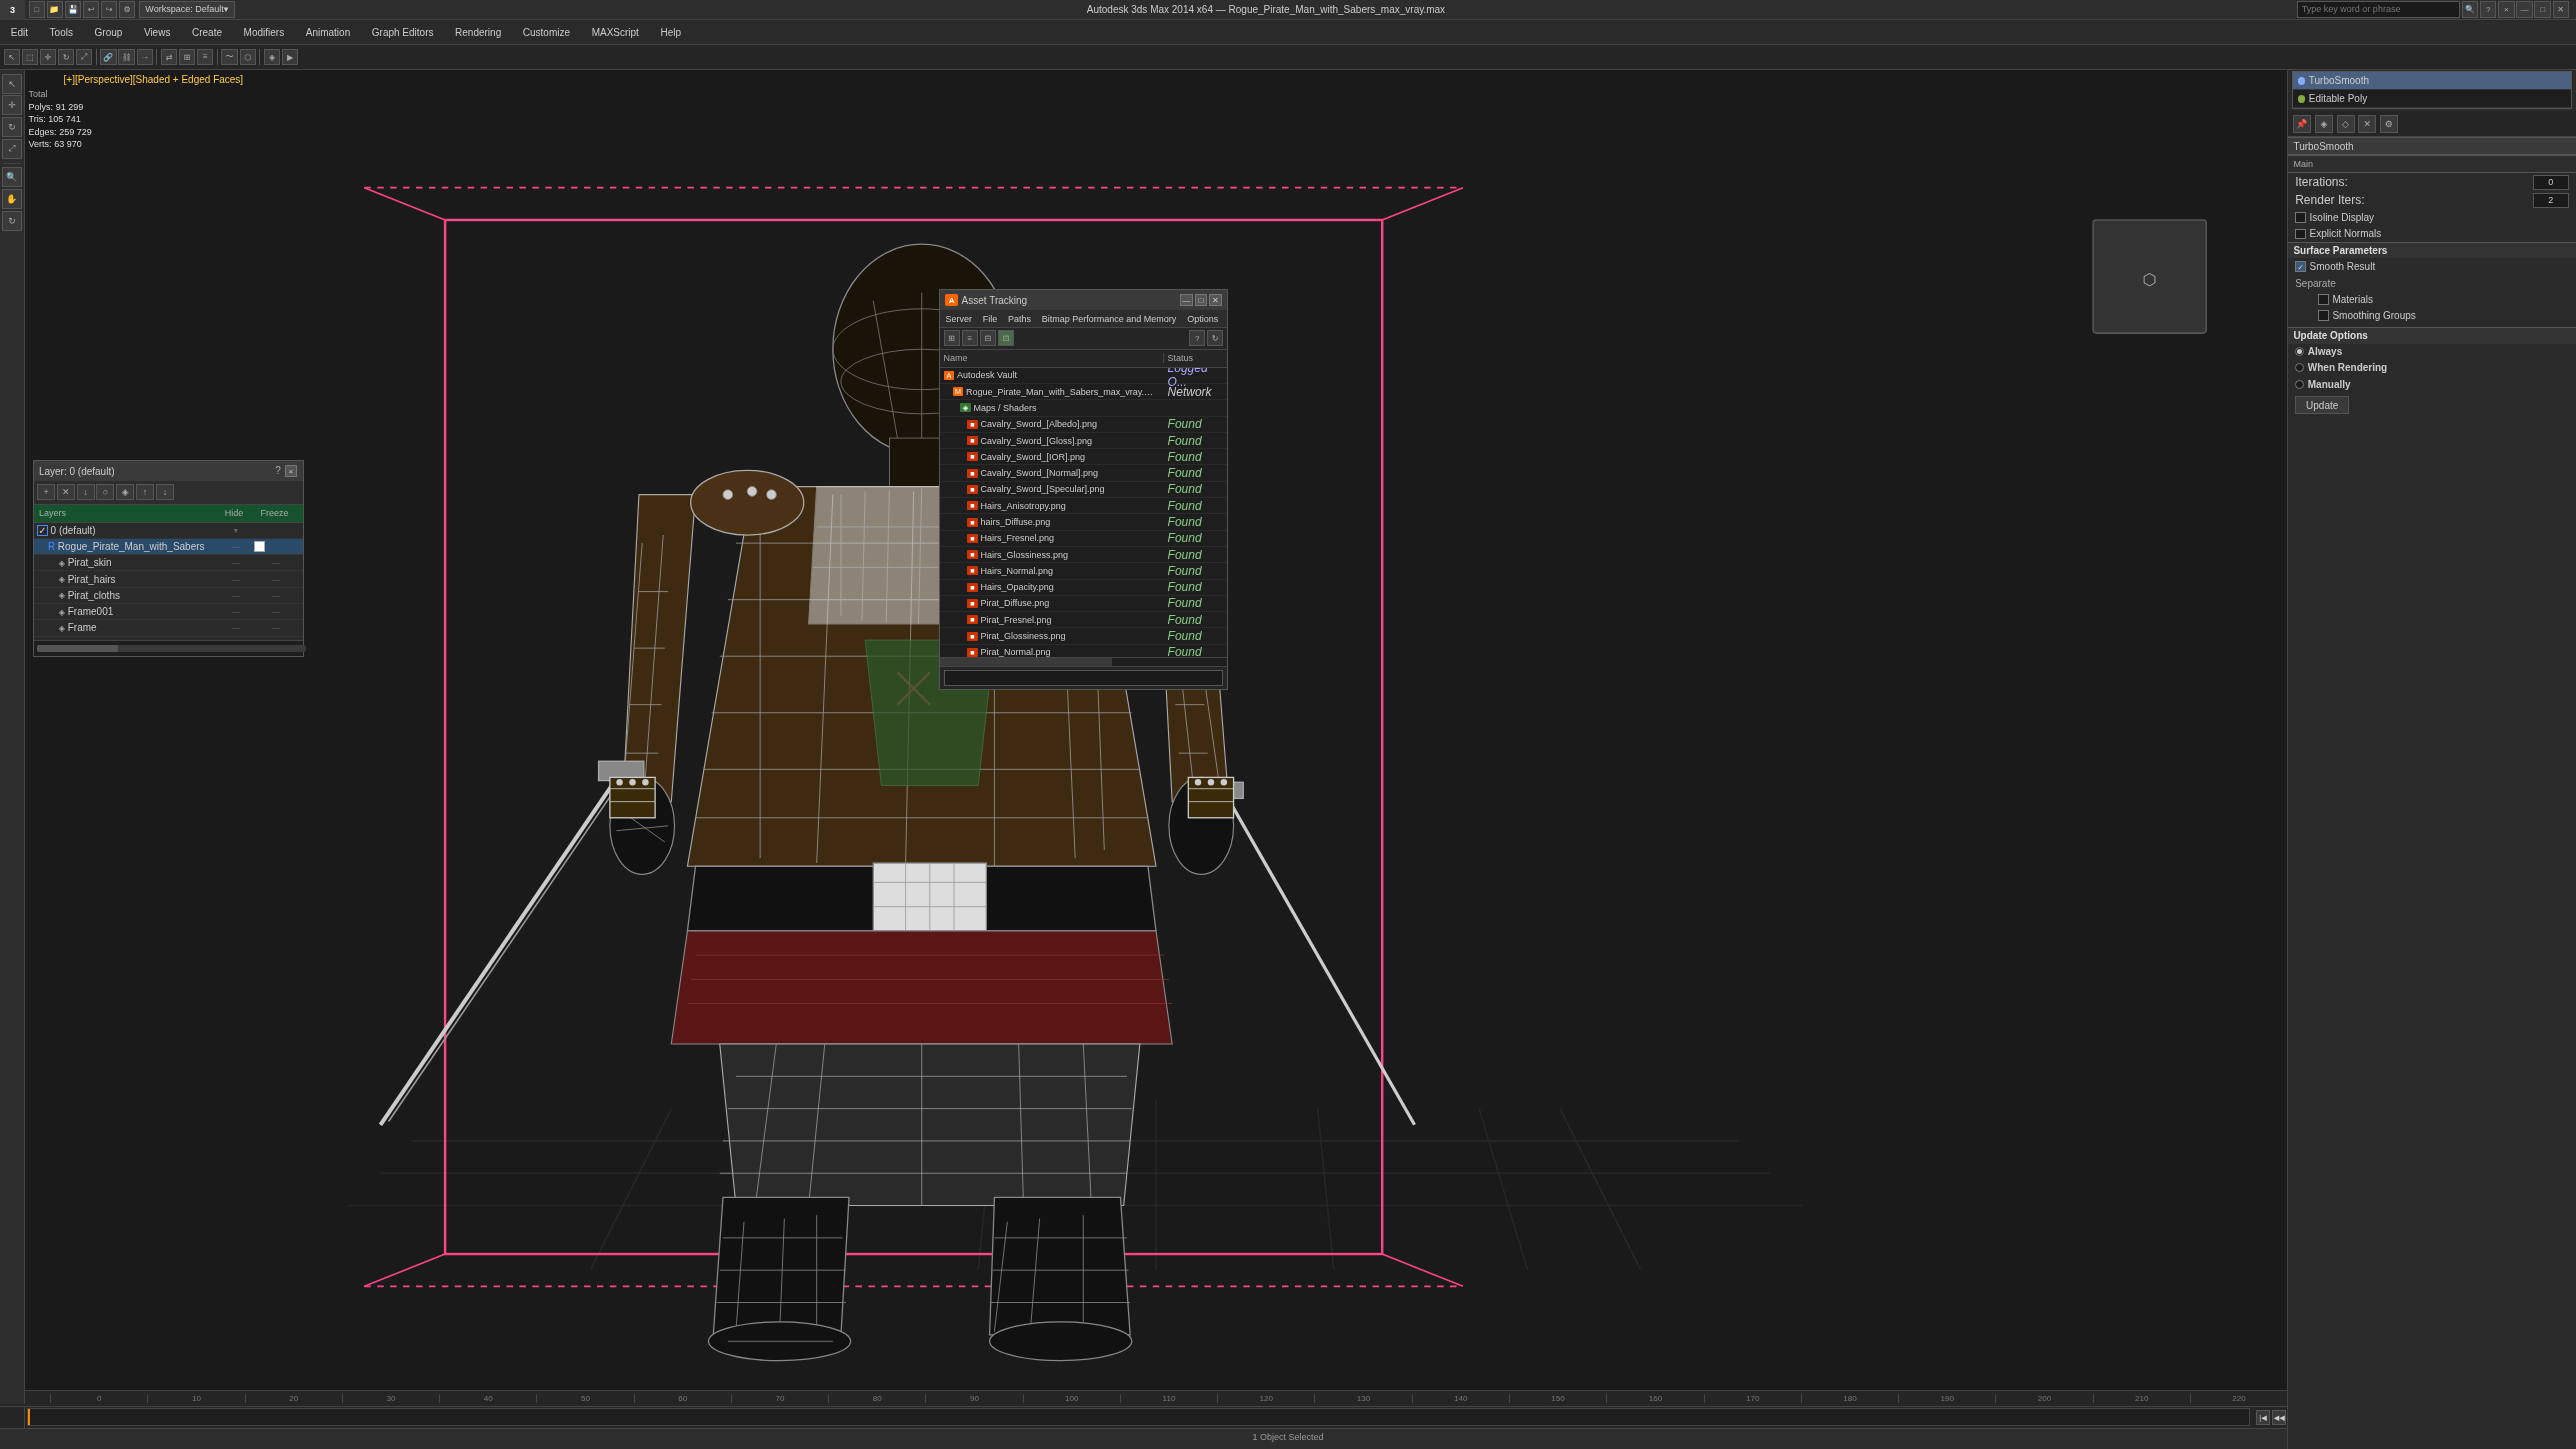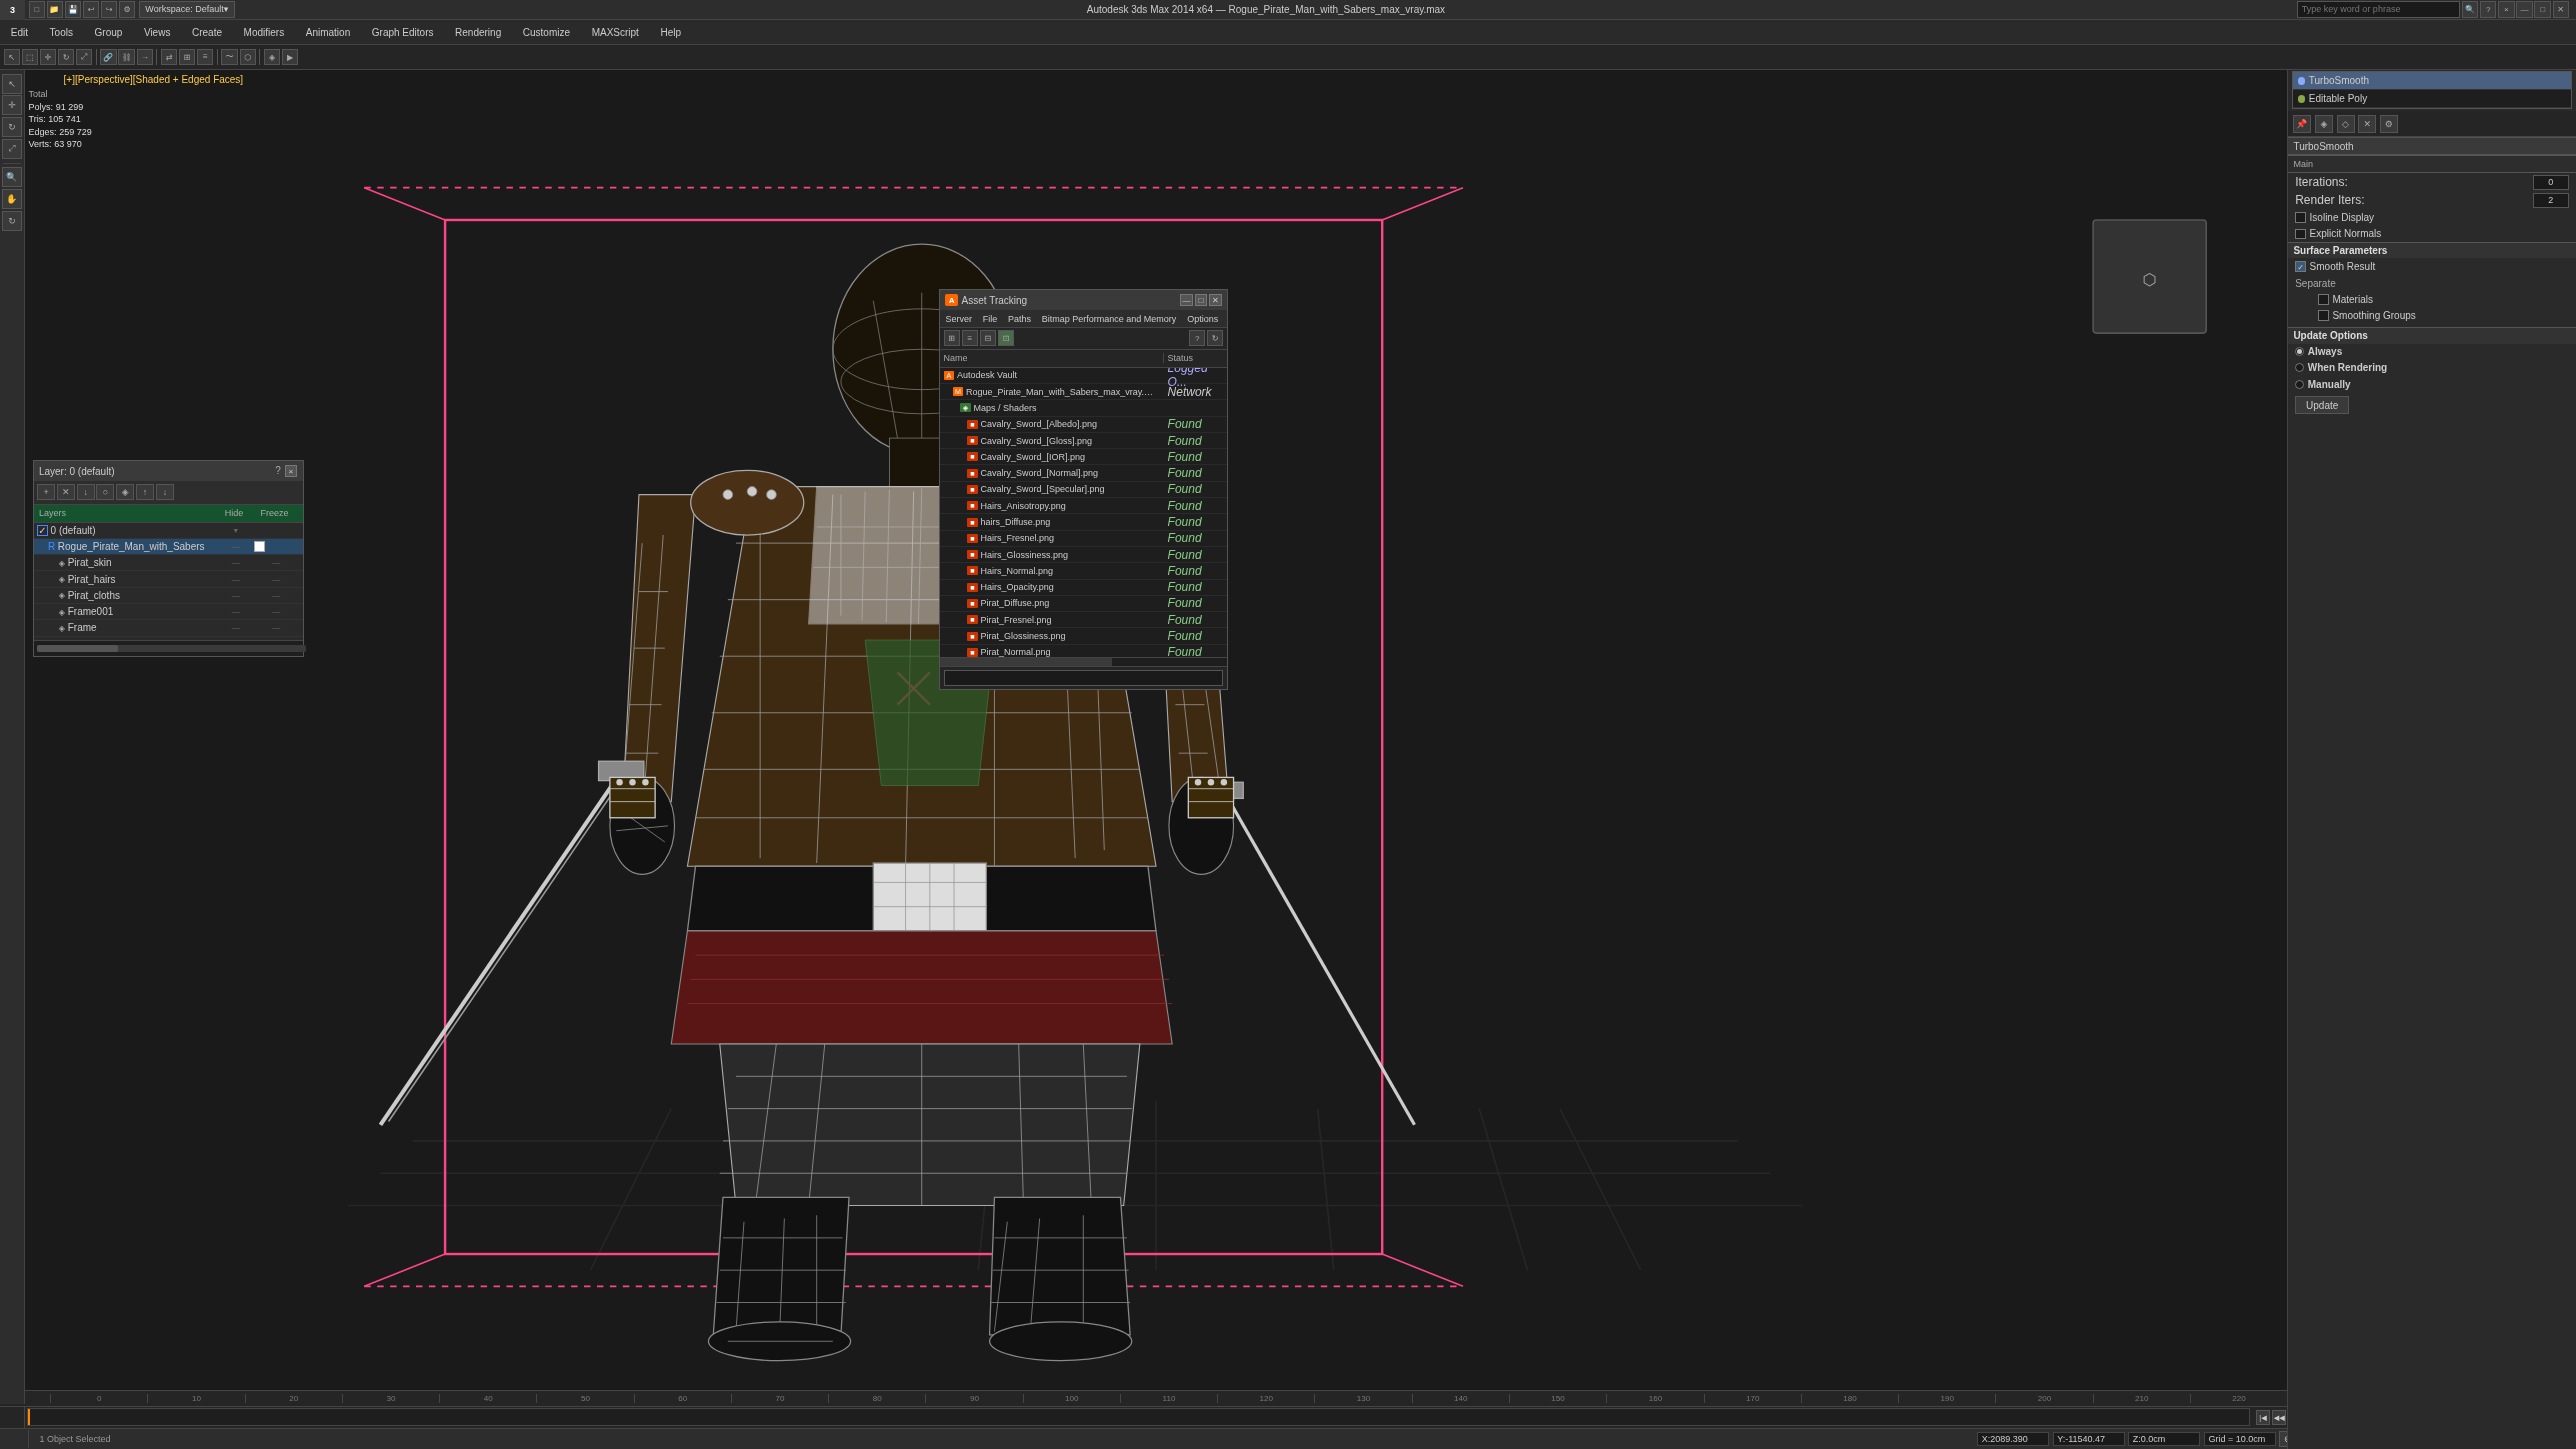--- a/index.html
+++ b/index.html
@@ -422,20 +422,21 @@
       align-items: center;
       background: #252525;
       border-bottom: 0.9px solid #444;
     }
     #bottom-bar-bottom {
       height: 21.7px;
       display: flex;
       align-items: center;
       gap: 3.6px;
       padding: 0 3.6px;
+      flex-direction: column;
     }
     .timeline-area {
       flex: 1;
       height: 18px;
       background: #1e1e1e;
       position: relative;
       border: 0.9px solid #444;
       margin: 1.8px;
     }
     .timeline-marker {

